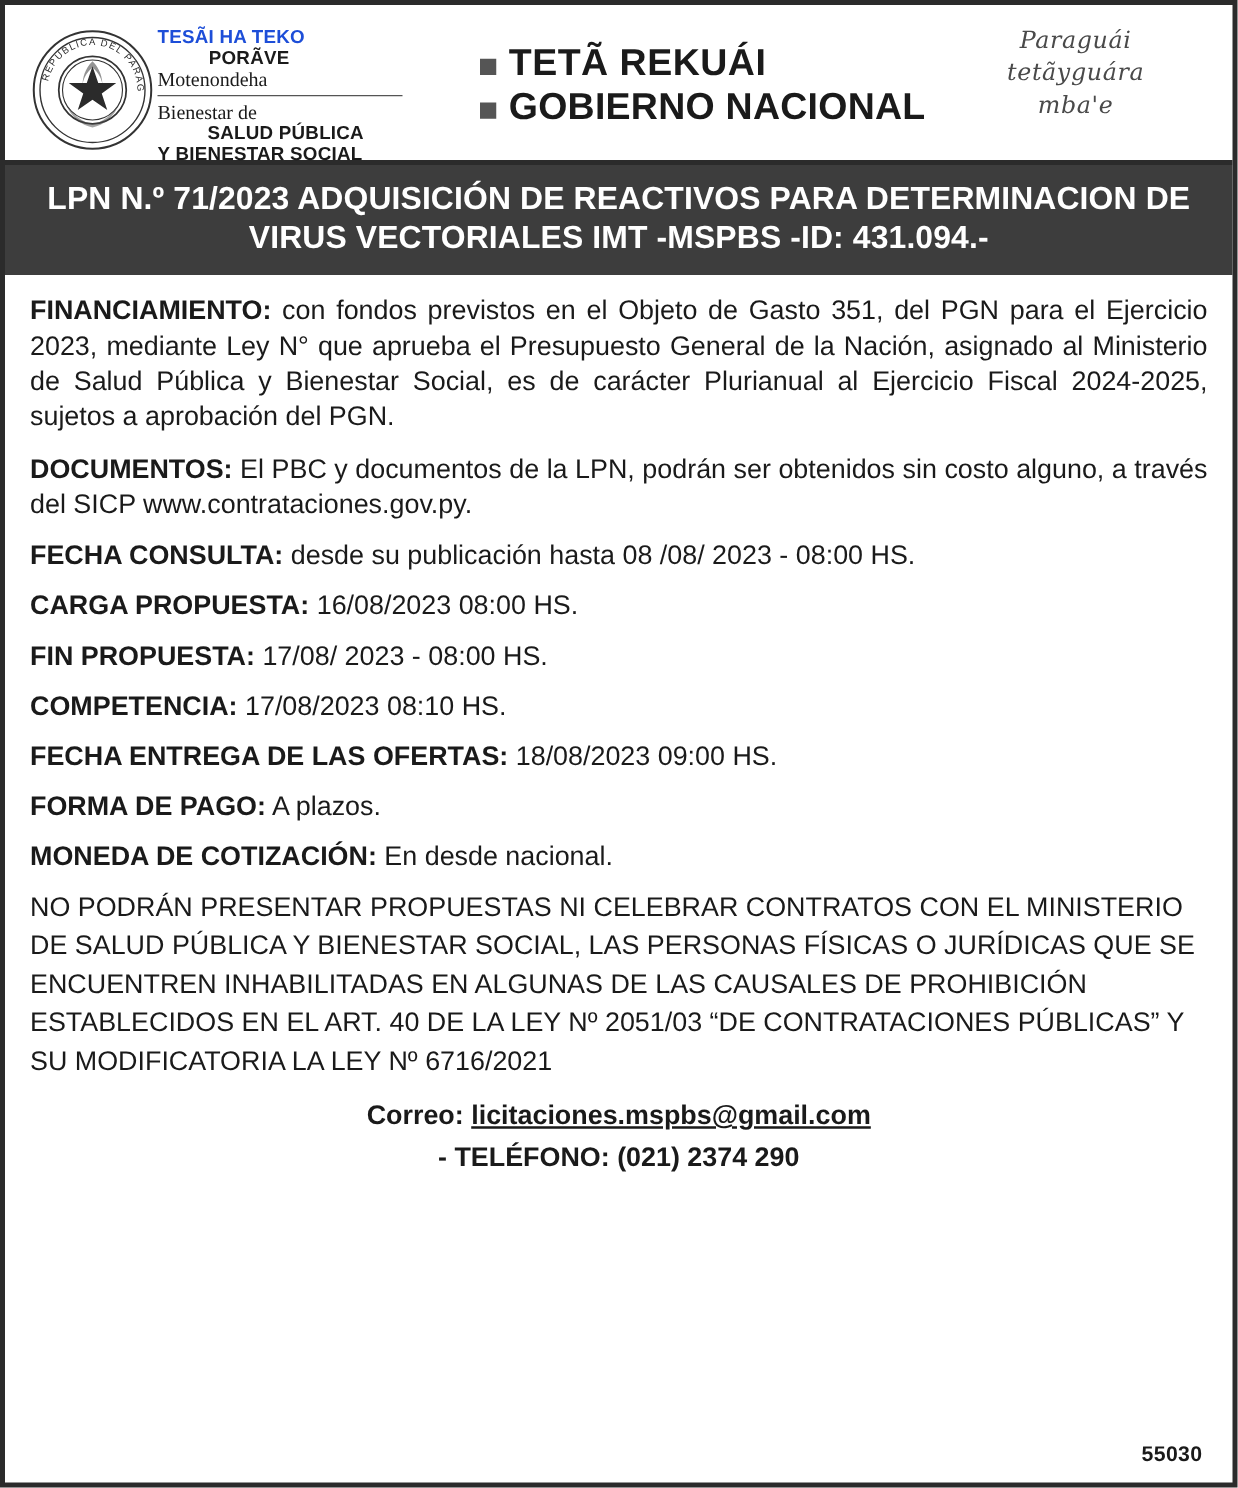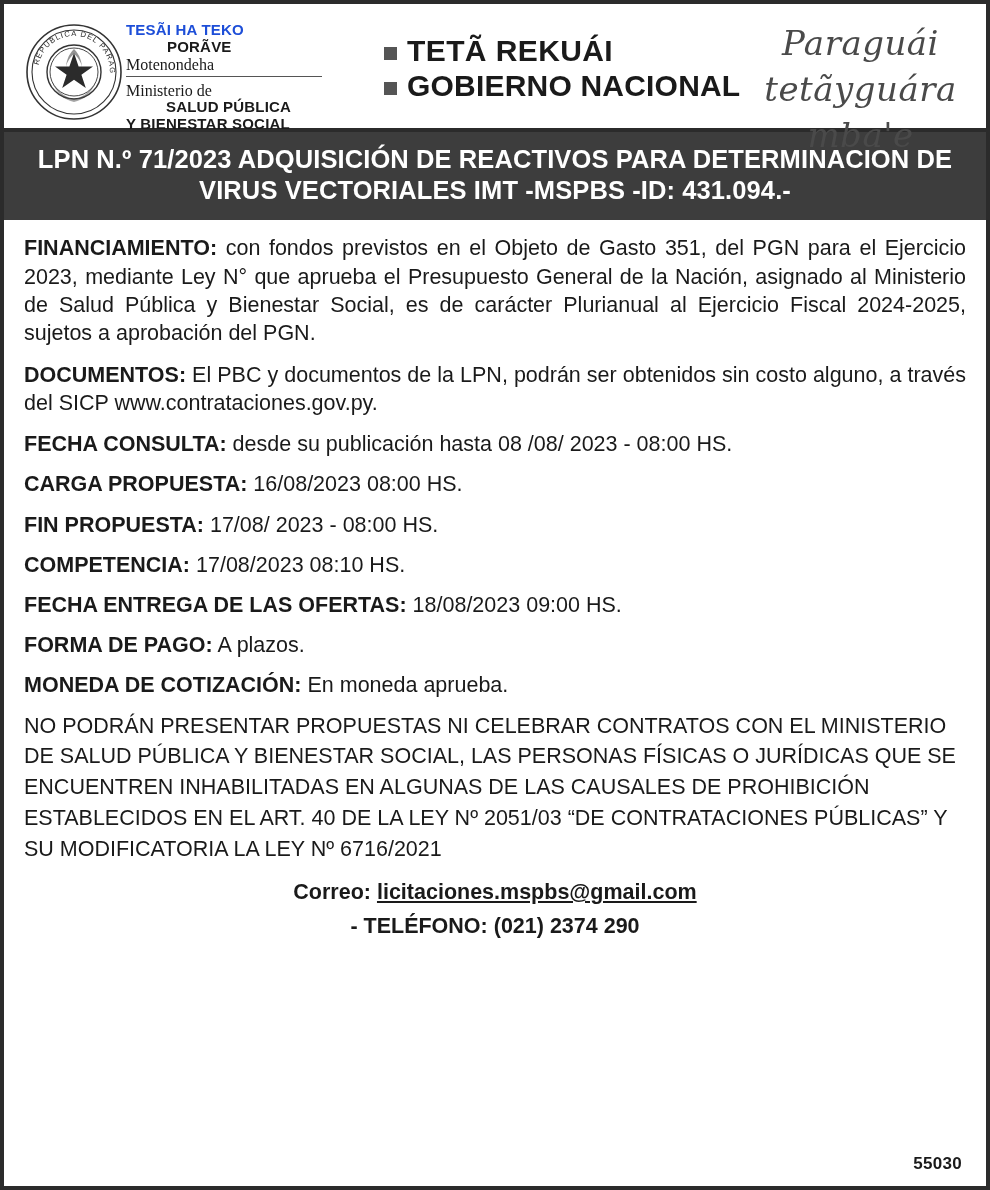--- a/index.html
+++ b/index.html
@@ -117,21 +117,21 @@
 
   .slogan {
     flex: 0 0 215px;
     text-align: center;
     padding-top: 2px;
     font-family: "DejaVu Serif", serif;
     font-style: italic;
     color: #4a4a4a;
   }
   .slogan div {
-    font-size: 34px;
+    font-size: 19px;
     line-height: 1.36;
     letter-spacing: .5px;
   }
 
   
   .titlebar {
     background: #3d3d3d;
     color: #fff;
     text-align: center;
     padding: 12px 26px 14px 26px;
@@ -213,21 +213,21 @@
         <text font-family="Liberation Sans, sans-serif" font-size="7.6" fill="#2b2b2b" letter-spacing="1.1">
           <textPath href="#arcTop" startOffset="6%">REPUBLICA DEL PARAGUAY</textPath>
         </text>
       </svg>
     </div>
 
     <div class="ministry">
       <div class="l1">TESÃI HA TEKO</div>
       <div class="l2">PORÃVE</div>
       <div class="l3">Motenondeha</div>
-      <div class="l4">Ministerio de</div>
+      <div class="l4">Bienestar de</div>
       <div class="l5">SALUD PÚBLICA</div>
       <div class="l6">Y BIENESTAR SOCIAL</div>
     </div>
 
     <div class="gov">
       <div class="row">
         <span class="sq"></span>
         <span class="t1">TETÃ REKUÁI</span>
       </div>
       <div class="row">
@@ -267,21 +267,21 @@
     <div class="line">
       <b>COMPETENCIA:</b><span> 17/08/2023 08:10 HS.</span>
     </div>
     <div class="line">
       <b>FECHA ENTREGA DE LAS OFERTAS:</b><span> 18/08/2023 09:00 HS.</span>
     </div>
     <div class="line">
       <b>FORMA DE PAGO:</b><span> A plazos.</span>
     </div>
     <div class="line">
-      <b>MONEDA DE COTIZACIÓN:</b><span> En moneda aprueba.</span>
+      <b>MONEDA DE COTIZACIÓN:</b><span> En desde nacional.</span>
     </div>
 
     <div class="block">NO PODRÁN PRESENTAR PROPUESTAS NI CELEBRAR CONTRATOS CON EL MINISTERIO DE SALUD PÚBLICA Y BIENESTAR SOCIAL, LAS PERSONAS FÍSICAS O JURÍDICAS QUE SE ENCUENTREN INHABILITADAS EN ALGUNAS DE LAS CAUSALES DE PROHIBICIÓN ESTABLECIDOS EN EL ART. 40 DE LA LEY Nº 2051/03 “DE CONTRATACIONES PÚBLICAS” Y SU MODIFICATORIA LA LEY Nº 6716/2021</div>
 
     <div class="footer">
       <div class="mail">
         <span>Correo: </span><span class="addr">licitaciones.mspbs@gmail.com</span>
       </div>
       <div class="phone">- TELÉFONO: (021) 2374 290</div>
     </div>

